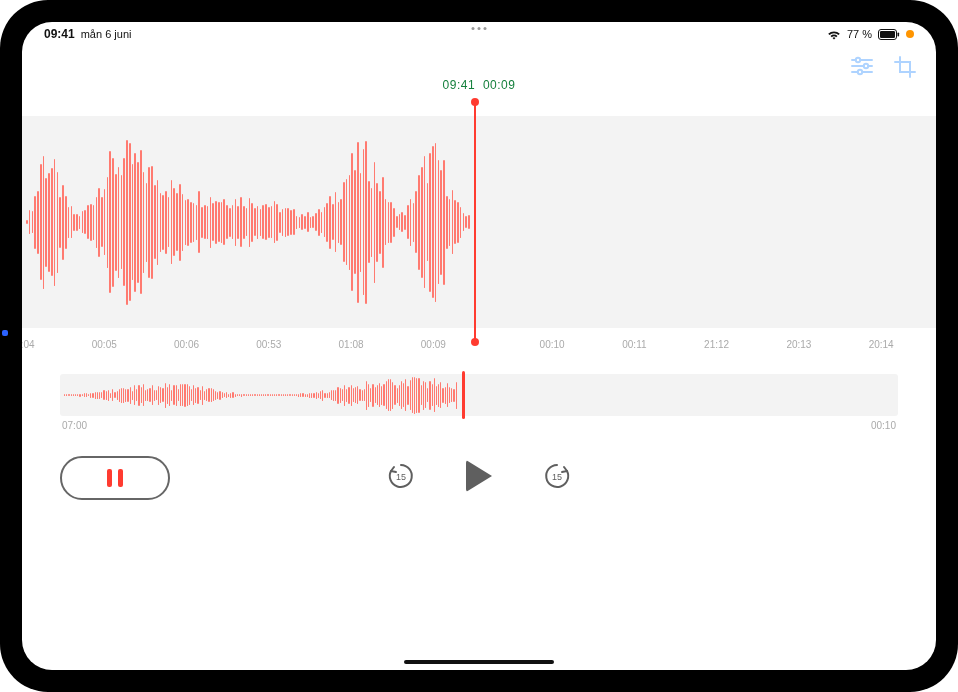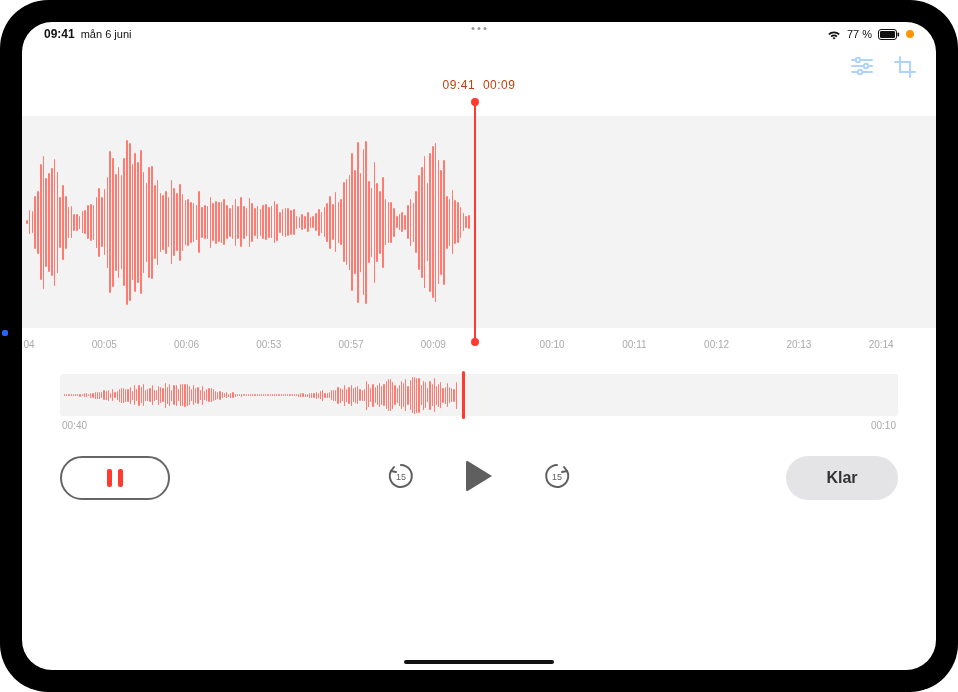--- a/index.html
+++ b/index.html
@@ -55,21 +55,21 @@
   
   .top-tools {
     position: absolute; top: 34px; right: 20px;
     display: flex; gap: 20px;
   }
   .top-tools svg { display: block; opacity: 0.45; }
 
   
   .header { text-align: center; margin-top: 56px; }
   .title { font-size: 30px; font-weight: 700; color: #111; }
-  .subtitle { font-size: 12px; color: #c2410c; margin-top: 14px; letter-spacing: 0.5px; }
+  .subtitle { font-size: 12px; color: #15803d; margin-top: 14px; letter-spacing: 0.5px; }
   .subtitle span { margin: 0 2px; }
 
   
   .wave-zone {
     position: relative;
     margin-top: 18px;
     height: 224px;
   }
   .wave-band {
     position: absolute; left: 0; right: 0; top: 6px; bottom: 6px;
@@ -465,25 +465,25 @@
           </div>
       </div>
       <div class="playhead"></div>
     </div>
 
     <div class="timeline" id="timeline">
         <span class="tick" style="left:0%">00:04</span>
         <span class="tick" style="left:9%">00:05</span>
         <span class="tick" style="left:18%">00:06</span>
         <span class="tick" style="left:27%">00:53</span>
-        <span class="tick" style="left:36%">00:57</span>
+        <span class="tick" style="left:36%">01:08</span>
         <span class="tick" style="left:45%">00:09</span>
         <span class="tick" style="left:58%">00:10</span>
         <span class="tick" style="left:67%">00:11</span>
-        <span class="tick" style="left:76%">00:12</span>
+        <span class="tick" style="left:76%">21:12</span>
         <span class="tick" style="left:85%">20:13</span>
         <span class="tick" style="left:94%">20:14</span>
       </div>
 
     <div class="overview">
       <div class="ov-inner" id="ov-inner">
           <div class="ovbar" style="height:2px"></div>
           <div class="ovbar" style="height:2px"></div>
           <div class="ovbar" style="height:2px"></div>
           <div class="ovbar" style="height:2px"></div>
@@ -660,21 +660,21 @@
           <div class="ovbar" style="height:17px"></div>
           <div class="ovbar" style="height:24px"></div>
           <div class="ovbar" style="height:16px"></div>
           <div class="ovbar" style="height:14px"></div>
           <div class="ovbar" style="height:13px"></div>
           <div class="ovbar" style="height:27px"></div>
         </div>
       <div class="ov-playhead"></div>
     </div>
     <div class="ov-labels">
-      <span class="l">00:40</span>
+      <span class="l">07:00</span>
       <span class="r">00:10</span>
     </div>
 
 
     <div class="controls">
       <button class="btn-pause" aria-label="Pause">
         <span class="pb"></span>
           <span class="pb"></span>
       </button>
 
@@ -695,19 +695,18 @@
           <svg viewBox="0 0 30 30">
               <g fill="none" stroke="#5f5f5f" stroke-width="2">
                 <path d="M15 4 A11 11 0 1 0 25 10" stroke-linecap="round"></path>
                 <path d="M22 6 L25 10 L20 11" stroke-linecap="round" stroke-linejoin="round"></path>
               </g>
               <text x="15" y="19" font-size="9" fill="#5f5f5f" text-anchor="middle" font-family="Arial">15</text>
             </svg>
         </button>
       </div>
 
-      <button class="btn-done">Klar</button>
     </div>
 
     <div class="home-indicator"></div>
 
   </div>
 </div>
 
 </body></html>

